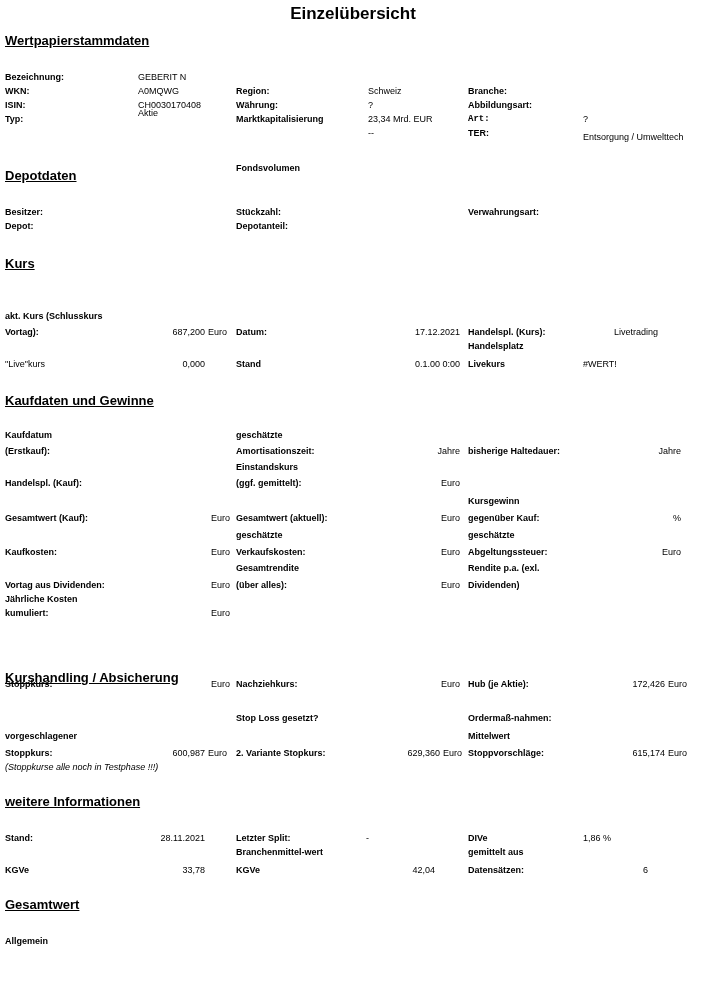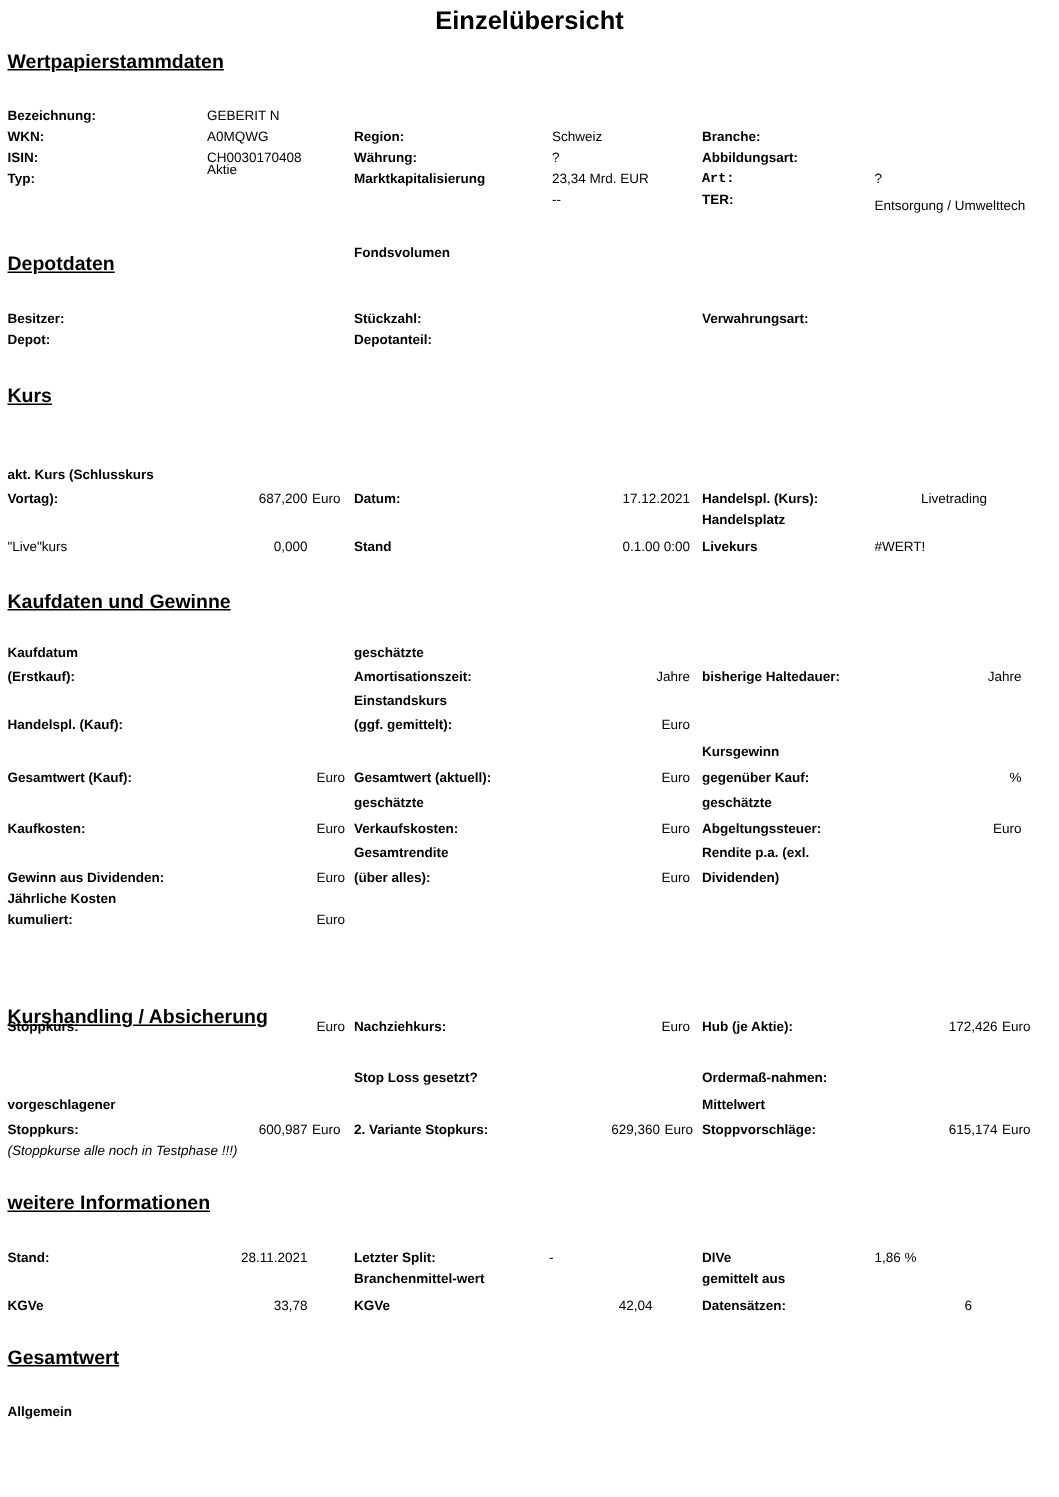--- a/index.html
+++ b/index.html
@@ -125,21 +125,21 @@
   <div class="t b" style="left:5px; top:446px;">(Erstkauf):</div>
 
   <div class="t b" style="left:5px; top:478px;">Handelspl. (Kauf):</div>
 
   <div class="t b" style="left:5px; top:513px;">Gesamtwert (Kauf):</div>
   <div class="t r" style="left:150px; top:513px; width:80px;">Euro</div>
 
   <div class="t b" style="left:5px; top:547px;">Kaufkosten:</div>
   <div class="t r" style="left:150px; top:547px; width:80px;">Euro</div>
 
-  <div class="t b" style="left:5px; top:580px;">Gewinn aus Dividenden:</div>
+  <div class="t b" style="left:5px; top:580px;">Vortag aus Dividenden:</div>
   <div class="t r" style="left:150px; top:580px; width:80px;">Euro</div>
 
   <div class="t b" style="left:5px; top:594px;">Jährliche Kosten</div>
   <div class="t b" style="left:5px; top:608px;">kumuliert:</div>
   <div class="t r" style="left:150px; top:608px; width:80px;">Euro</div>
 
   <div class="t b" style="left:236px; top:430px;">geschätzte</div>
   <div class="t b" style="left:236px; top:446px;">Amortisationszeit:</div>
   <div class="t r" style="left:390px; top:446px; width:70px;">Jahre</div>
 

